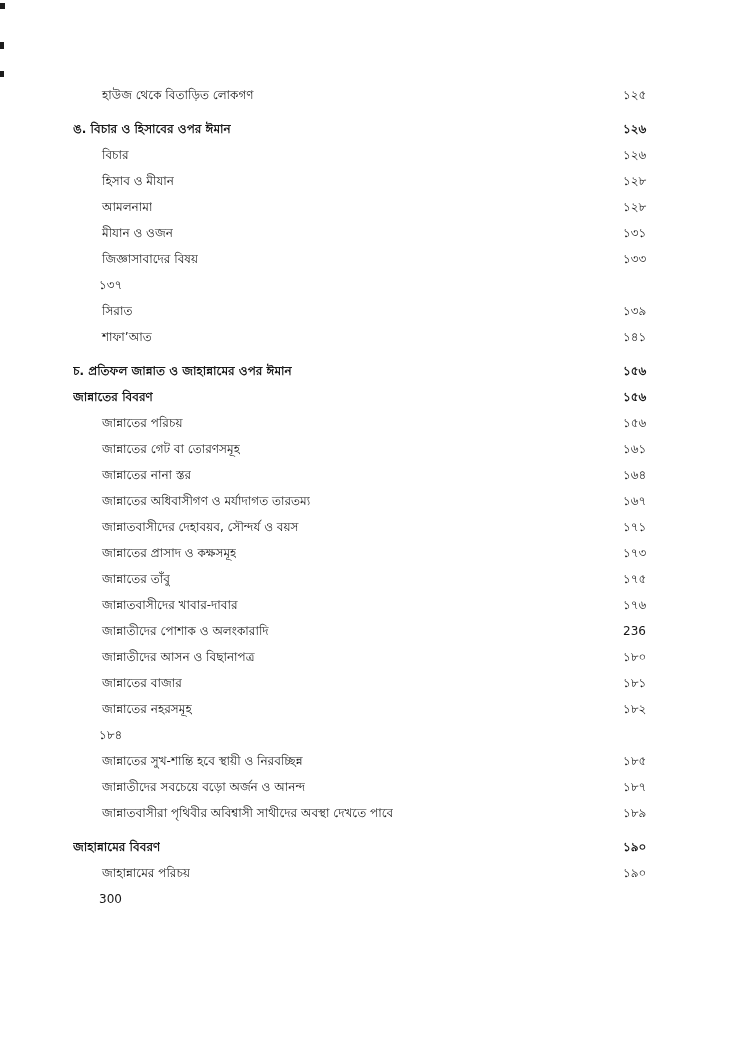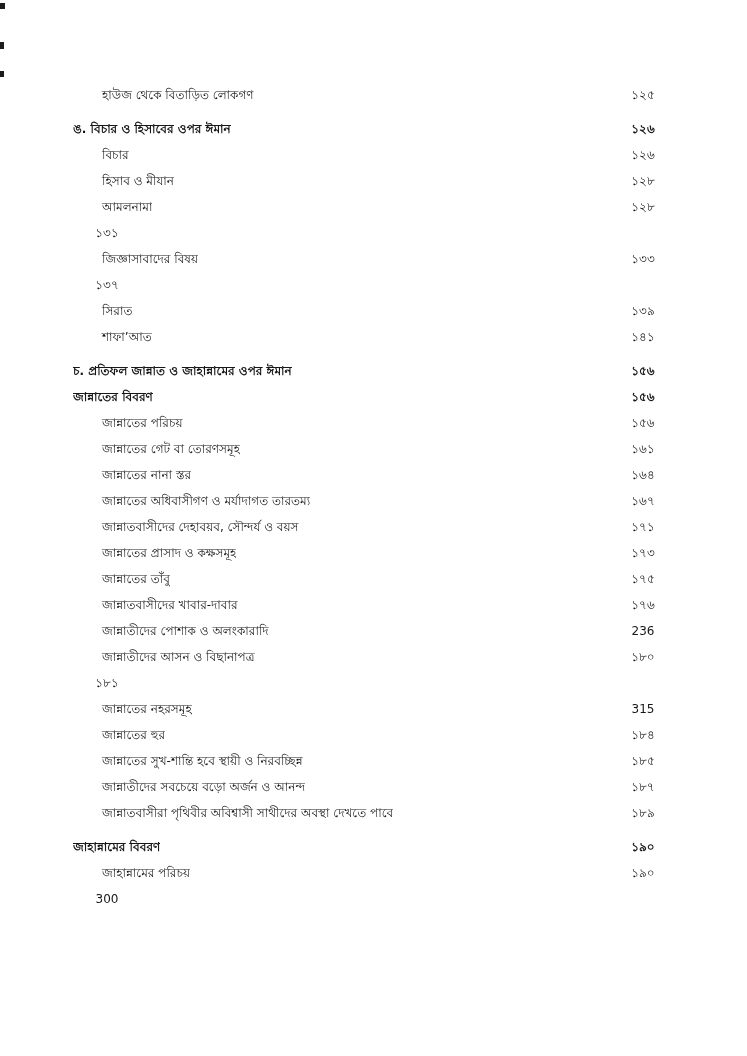--- a/index.html
+++ b/index.html
@@ -31,22 +31,22 @@
     align-items: baseline;
     font-size: 12px;
     line-height: 26px;
     white-space: nowrap;
   }
   .row .label {
     overflow: hidden;
     text-overflow: ellipsis;
   }
   .row .pg {
-    margin-left: 14px;
-    text-align: center;
+    margin-left: 26px;
+    text-align: left;
     min-width: 40px;
   }
   .row.sub .label {
     padding-left: 29px;
   }
   .row.heading {
     font-weight: bold;
     margin-top: 8px;
   }
   .row.heading + .row.heading {
@@ -85,20 +85,21 @@
   </div>
       <div class="row sub">
     <span class="label">হিসাব ও মীযান</span>
     <span class="pg">১২৮</span>
   </div>
       <div class="row sub">
     <span class="label">আমলনামা</span>
     <span class="pg">১২৮</span>
   </div>
       <div class="row sub">
+    <span class="label">মীযান ও ওজন</span>
     <span class="pg">১৩১</span>
   </div>
       <div class="row sub">
     <span class="label">জিজ্ঞাসাবাদের বিষয়</span>
     <span class="pg">১৩৩</span>
   </div>
       <div class="row sub">
     <span class="pg">১৩৭</span>
   </div>
       <div class="row sub">
@@ -151,28 +152,28 @@
   </div>
       <div class="row sub">
     <span class="label">জান্নাতীদের পোশাক ও অলংকারাদি</span>
     <span class="pg">236</span>
   </div>
       <div class="row sub">
     <span class="label">জান্নাতীদের আসন ও বিছানাপত্র</span>
     <span class="pg">১৮০</span>
   </div>
       <div class="row sub">
+    <span class="label">জান্নাতের বাজার</span>
     <span class="pg">১৮১</span>
   </div>
       <div class="row sub">
     <span class="label">জান্নাতের নহরসমূহ</span>
-    <span class="pg">315</span>
+    <span class="pg">১৮২</span>
   </div>
       <div class="row sub">
-    <span class="label">জান্নাতের হুর</span>
     <span class="pg">১৮৪</span>
   </div>
       <div class="row sub">
     <span class="label">জান্নাতের সুখ-শান্তি হবে স্থায়ী ও নিরবচ্ছিন্ন</span>
     <span class="pg">১৮৫</span>
   </div>
       <div class="row sub">
     <span class="label">জান্নাতীদের সবচেয়ে বড়ো অর্জন ও আনন্দ</span>
     <span class="pg">১৮৭</span>
   </div>

